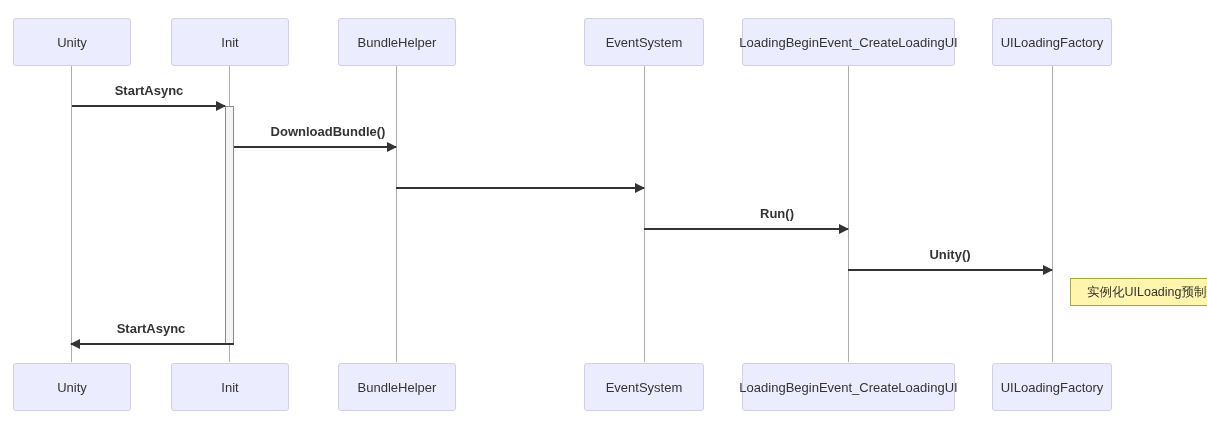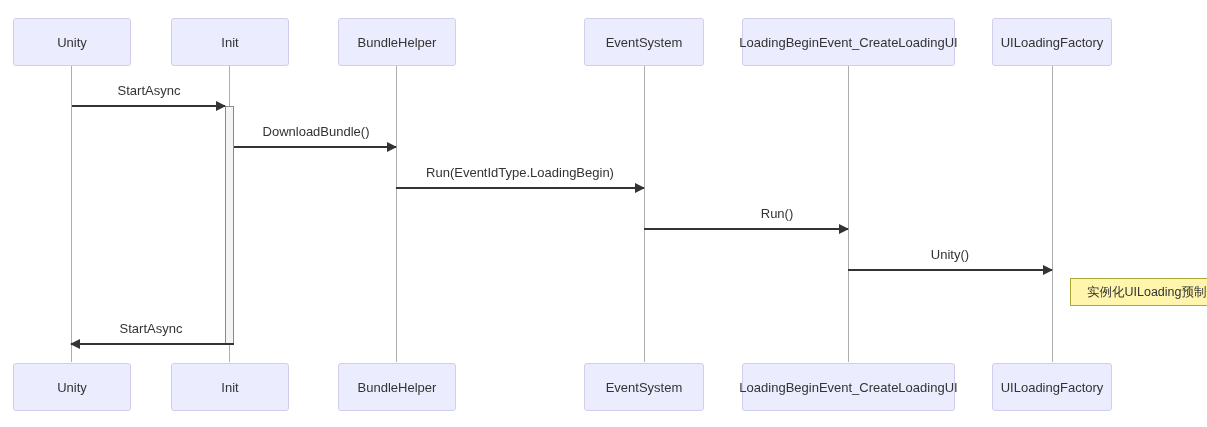--- a/index.html
+++ b/index.html
@@ -30,21 +30,21 @@
     border-top:5px solid transparent; border-bottom:5px solid transparent;
     border-left:10px solid #333;
   }
   .arrowhead.left {
     left:-1px; top:-6px;
     border-top:5px solid transparent; border-bottom:5px solid transparent;
     border-right:10px solid #333;
   }
   .msg-label {
     position:absolute; transform:translateX(-50%);
-    font-size:13px; font-weight:400; color:#333; white-space:nowrap;
+    font-size:13px; font-weight:700; color:#333; white-space:nowrap;
   }
   .note {
     position:absolute; box-sizing:border-box;
     background:#fff5ad; border:1px solid #a8a832;
     color:#333; font-size:12.5px; white-space:nowrap;
     display:flex; align-items:center; padding-left:16px;
   }
 </style>
 </head>
 <body>
@@ -77,26 +77,25 @@
       <span>UILoadingFactory</span>
     </div>
 
   <div class="activation" style="left:225px; top:106px; width:9px; height:239px"></div>
 
   <div class="msg-label" style="left:149px; top:83px">StartAsync</div>
   <div class="msg-line" style="left:72px; top:105px; width:153px">
     <span class="arrowhead right"></span>
   </div>
 
-  <div class="msg-label" style="left:316px; top:124px">DownloadBundle()</div>
+  <div class="msg-label" style="left:328px; top:124px">DownloadBundle()</div>
   <div class="msg-line" style="left:234px; top:146px; width:162px">
     <span class="arrowhead right"></span>
   </div>
 
-  <div class="msg-label" style="left:520px; top:165px">Run(EventIdType.LoadingBegin)</div>
   <div class="msg-line" style="left:396px; top:187px; width:248px">
     <span class="arrowhead right"></span>
   </div>
 
   <div class="msg-label" style="left:777px; top:206px">Run()</div>
   <div class="msg-line" style="left:644px; top:228px; width:204px">
     <span class="arrowhead right"></span>
   </div>
 
   <div class="msg-label" style="left:950px; top:247px">Unity()</div>

